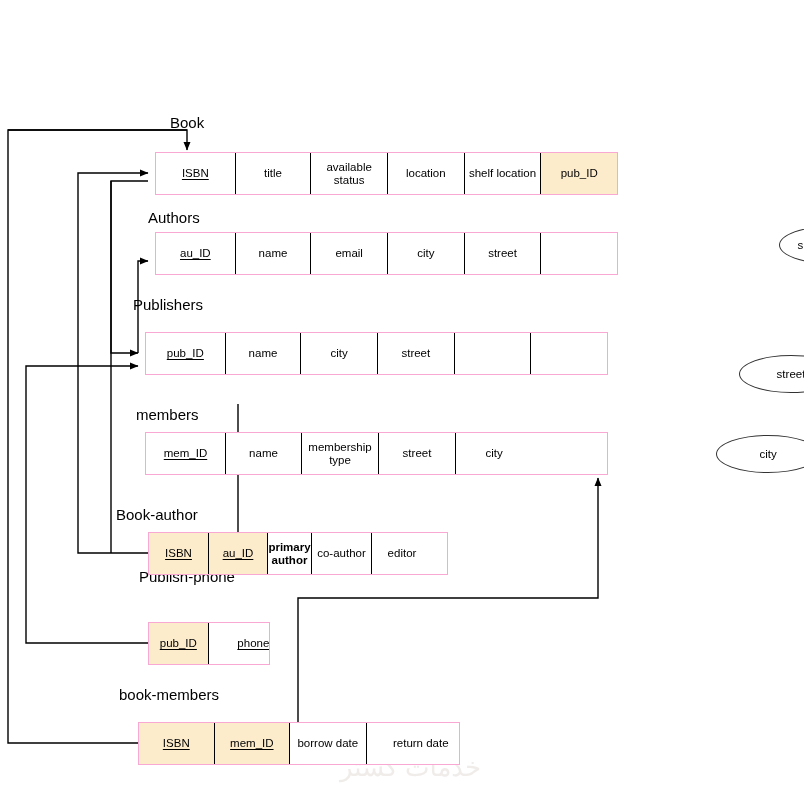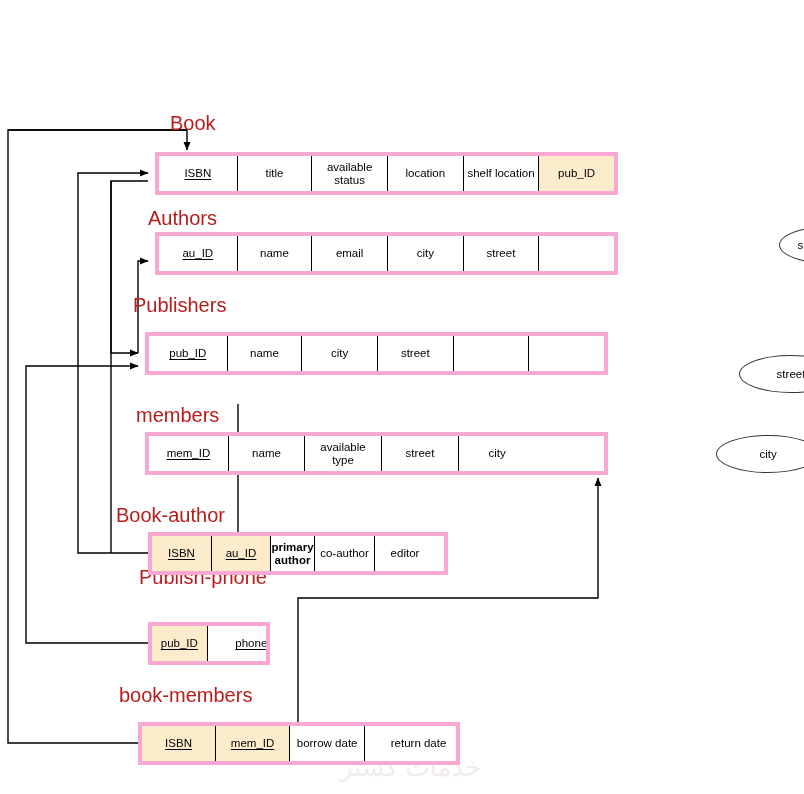--- a/index.html
+++ b/index.html
@@ -21,30 +21,30 @@
   #wires {
     position: absolute;
     left: 0;
     top: 0;
     width: 804px;
     height: 794px;
     pointer-events: none;
   }
   .tbl-title {
     position: absolute;
-    font-size: 20px;
+    font-size: 15px;
     line-height: 20px;
-    color: #b91c1c;
+    color: #000000;
     white-space: nowrap;
     z-index: 3;
   }
   .ent {
     position: absolute;
     display: flex;
-    border: 4px solid #f9a8d4;
+    border: 1px solid #f9a8d4;
     box-sizing: border-box;
     background: #fff;
     z-index: 4;
   }
   .cell {
     display: flex;
     align-items: center;
     justify-content: center;
     text-align: center;
     border-right: 1px solid #000;
@@ -195,21 +195,21 @@
 
   <div class="tbl-title" style="left:136px; top:405px;">members</div>
   <div class="ent" style="left:145px; top:432px; width:463px; height:43px;">
     <div class="cell key" style="width:80px;">
       <span class="lbl">mem_ID</span>
     </div>
     <div class="cell" style="width:76px;">
       <span class="lbl">name</span>
     </div>
     <div class="cell" style="width:77px;">
-      <span class="lbl">available type</span>
+      <span class="lbl">membership type</span>
     </div>
     <div class="cell" style="width:77px;">
       <span class="lbl">street</span>
     </div>
     <div class="cell" style="width:76px;">
       <span class="lbl">city</span>
     </div>
   </div>
 
   <div class="tbl-title" style="left:116px; top:505px;">Book-author</div>

